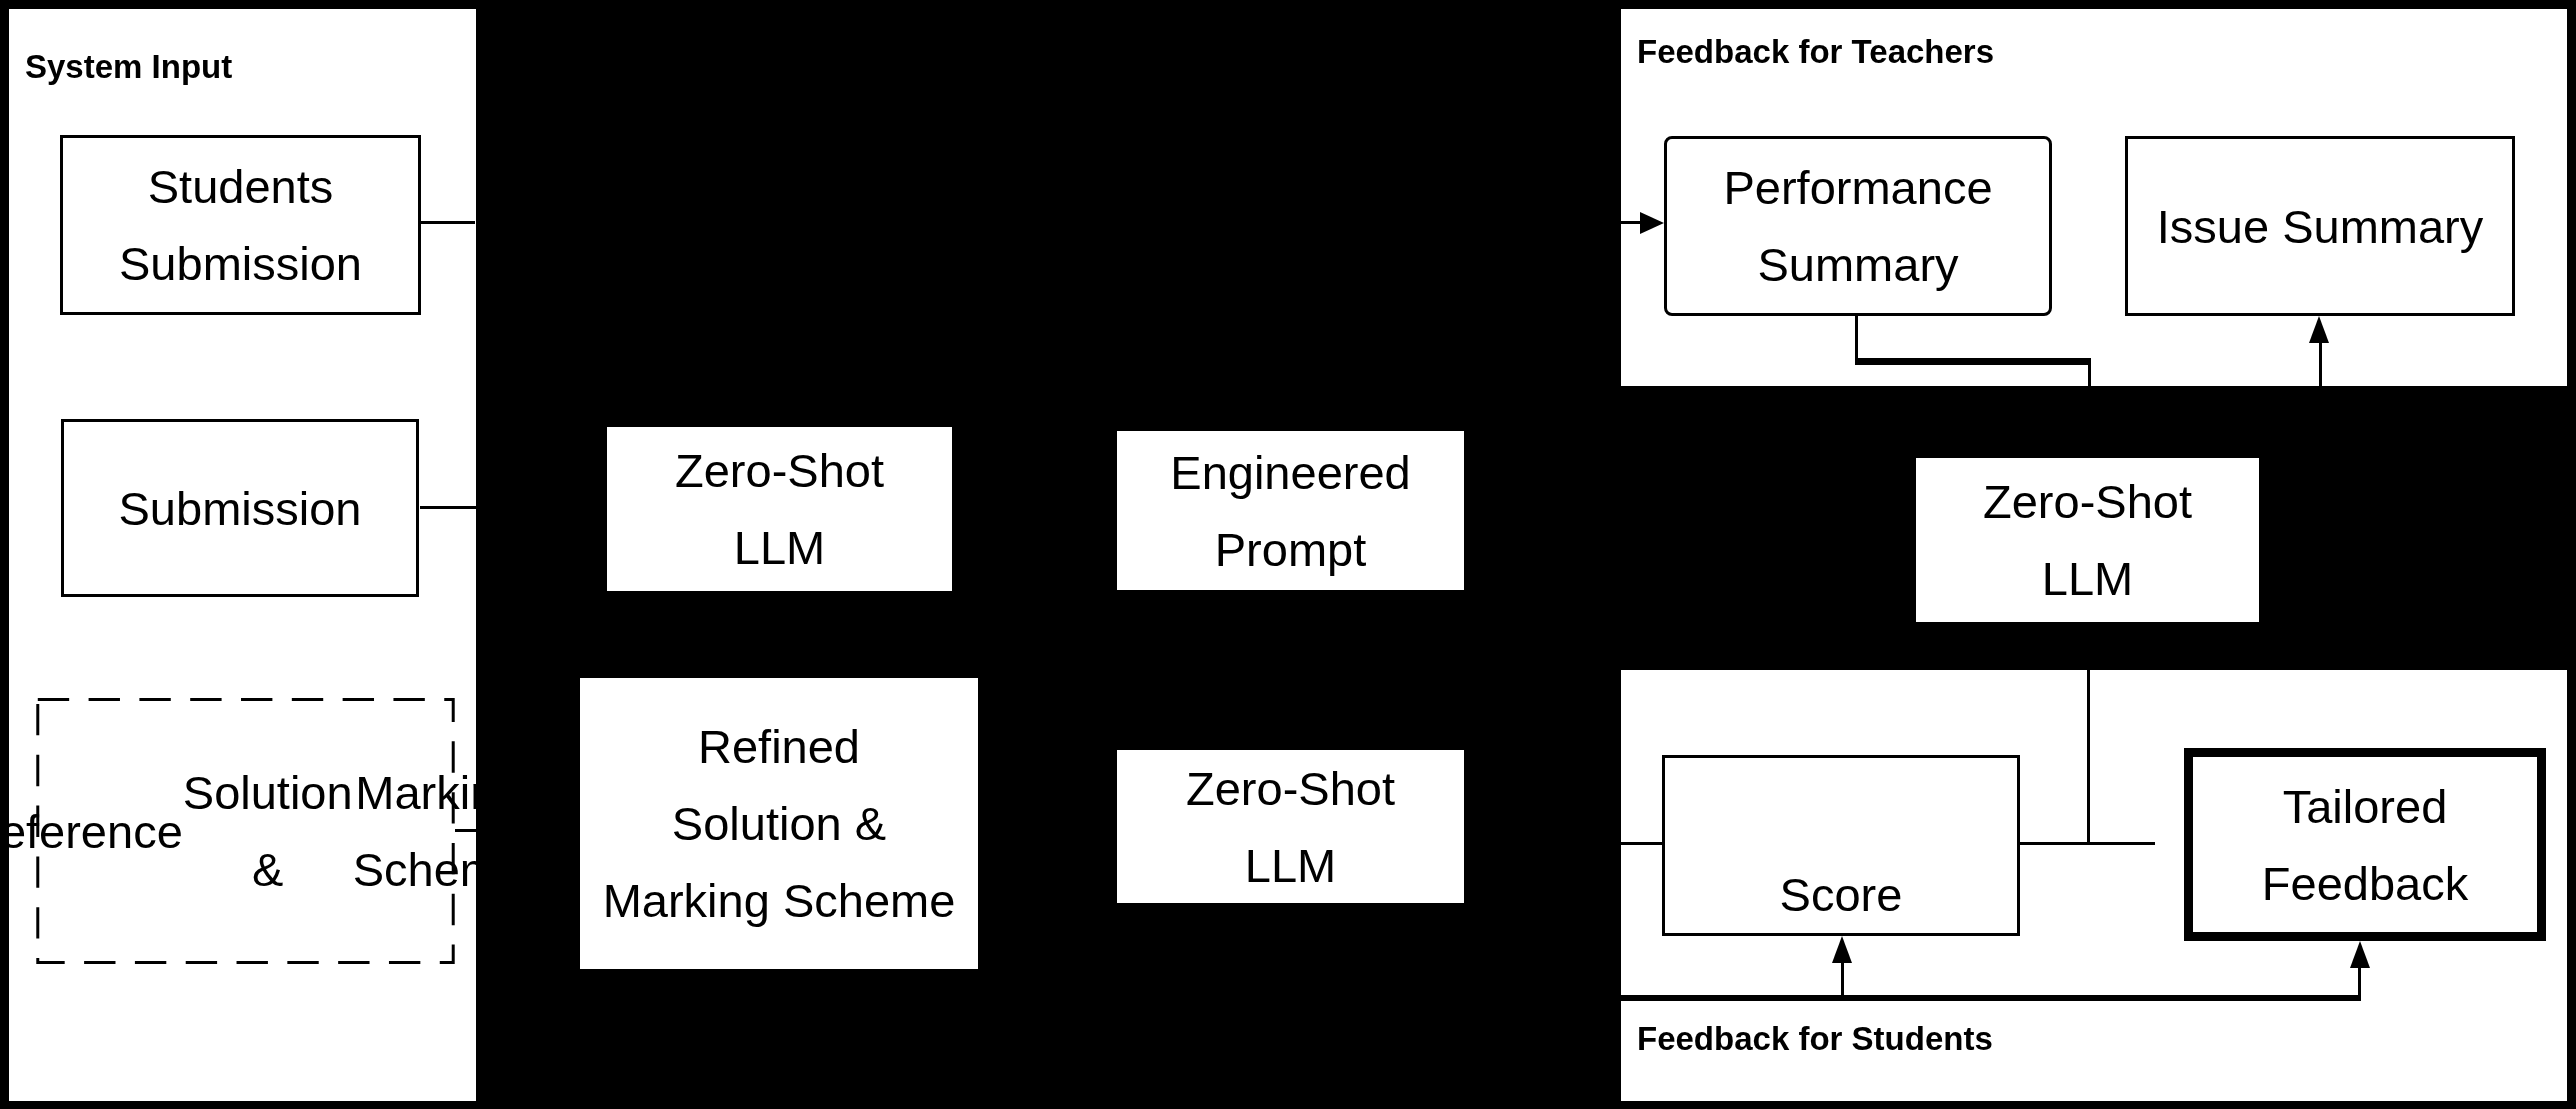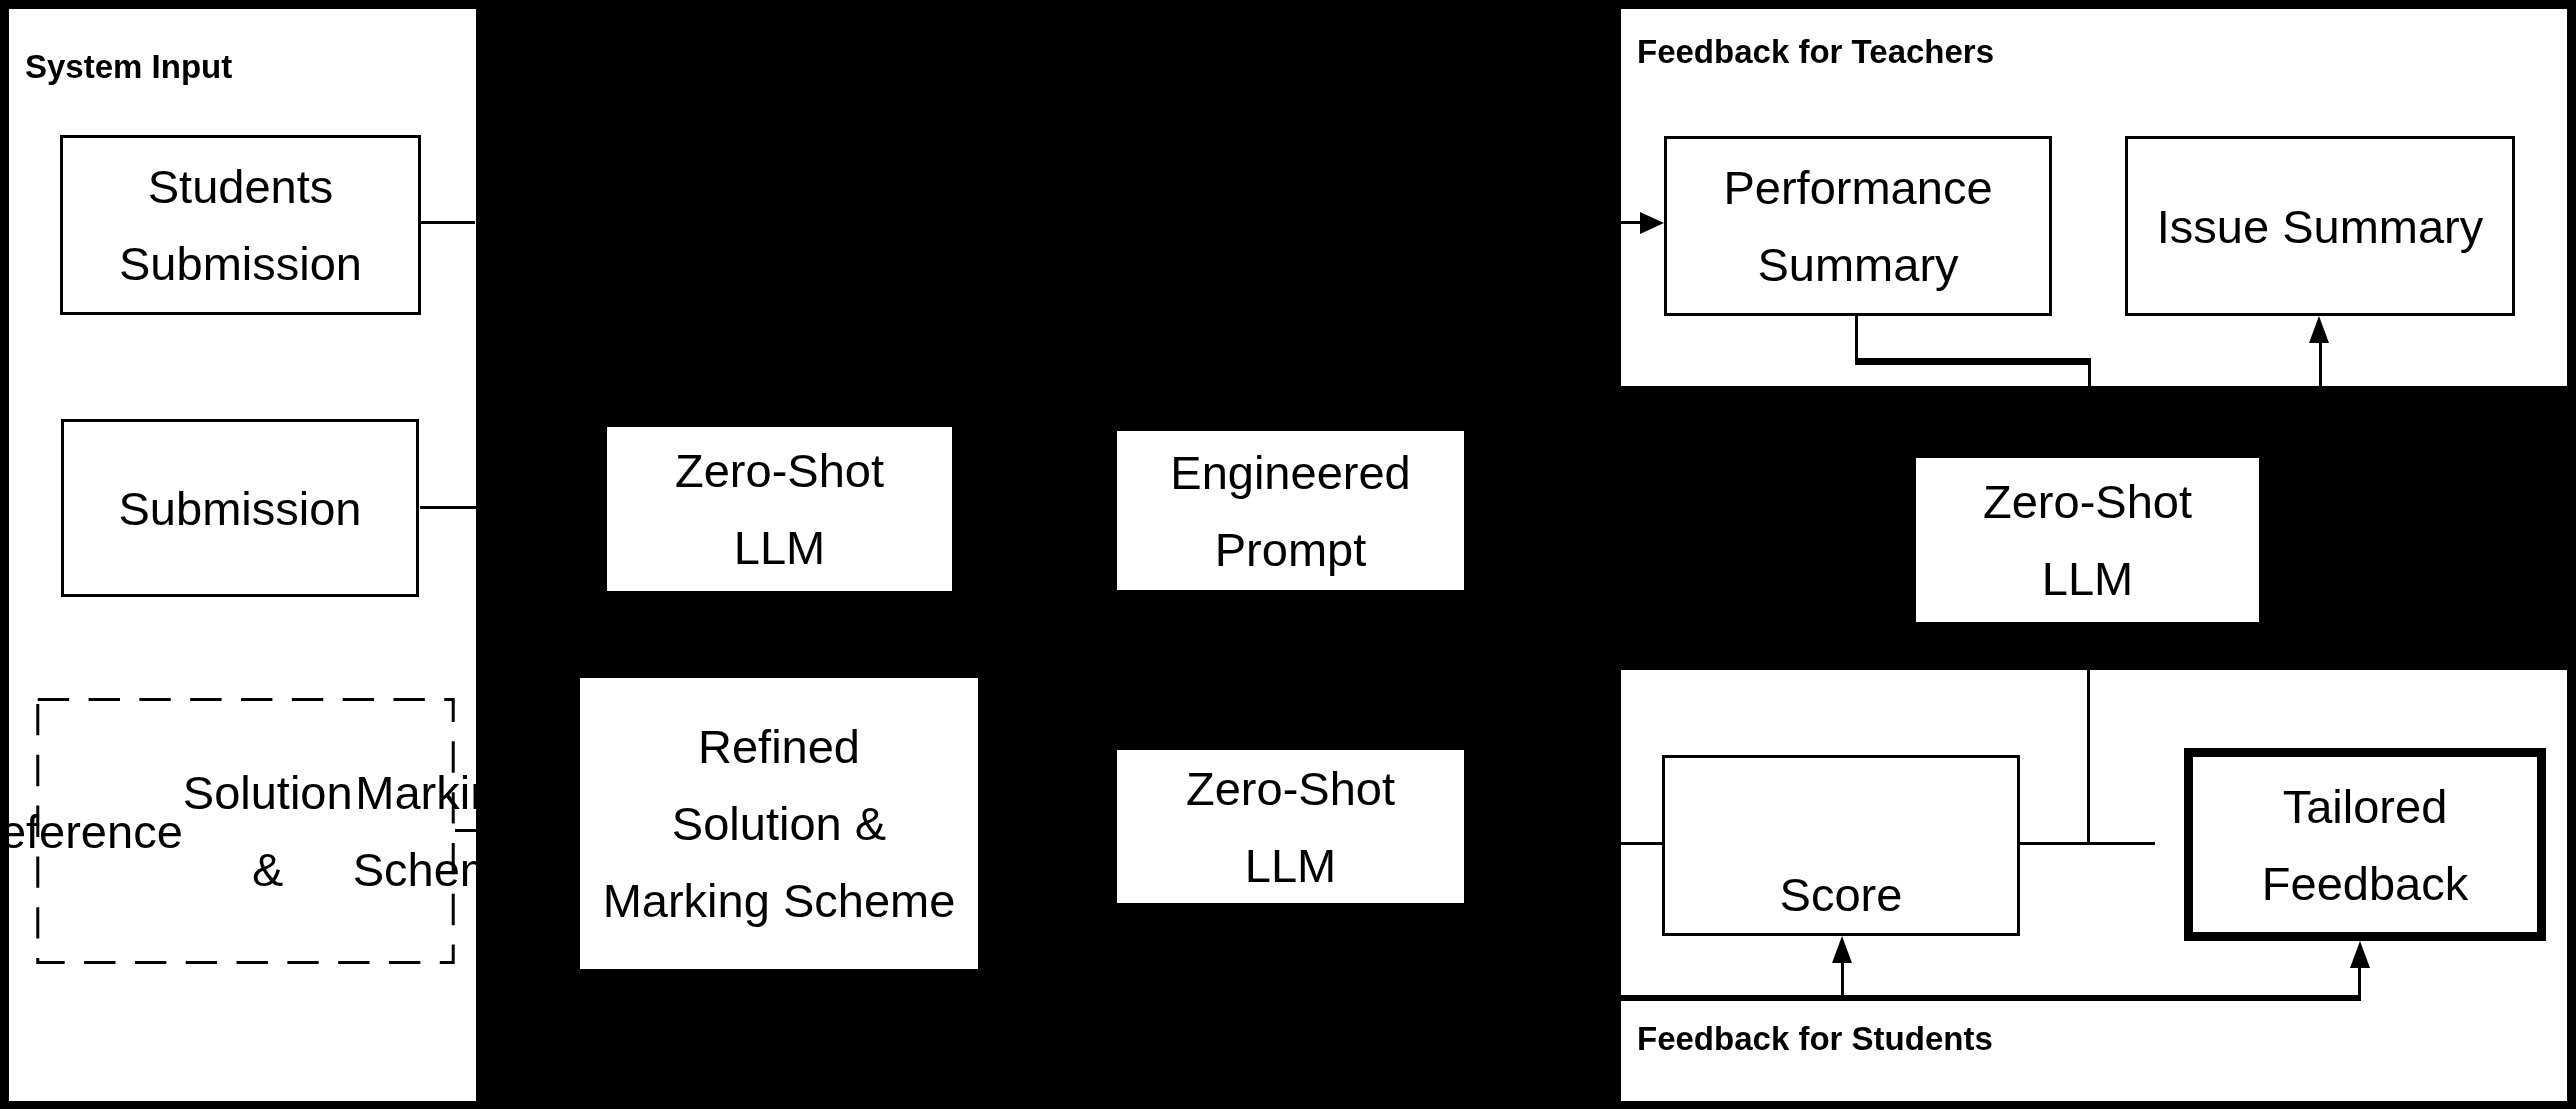--- a/index.html
+++ b/index.html
@@ -81,21 +81,21 @@
   </div>
 
   <div class="floatbox" style="left:1913px;top:455px;width:349px;height:170px;">
     <span>Zero-Shot</span>
     <span>LLM</span>
   </div>
 
   <div class="panel" style="left:1618px;top:6px;width:952px;height:383px;">
     <div class="ptitle" style="top:15px;">Feedback for Teachers</div>
 
-    <div class="wbox b5" style="left:43px;top:127px;width:388px;height:180px;">
+    <div class="wbox b5" style="left:43px;top:127px;width:388px;height:180px;border-radius:8px;">
       <span>Performance</span>
       <span>Summary</span>
     </div>
 
     <div class="wbox b5" style="left:504px;top:127px;width:390px;height:180px;text-align:right;">
       <span>Issue Summary</span>
     </div>
 
     <div class="conn" style="left:0px;top:212px;width:21px;height:3px;"></div>
     <div class="tri right" style="left:19.4px;top:203px;"></div>

